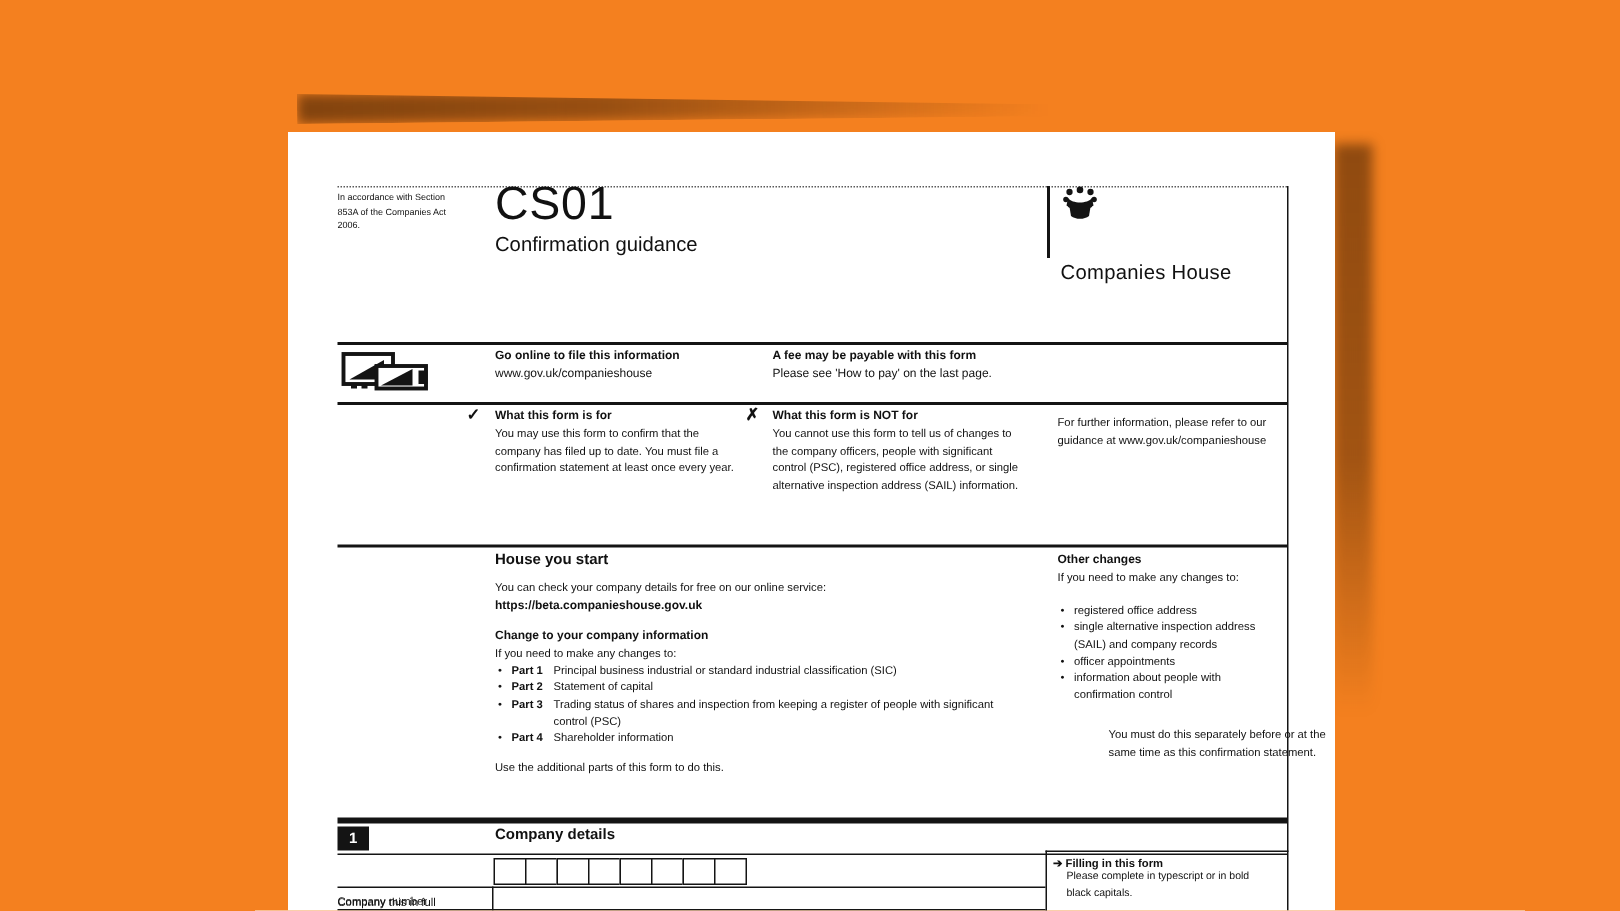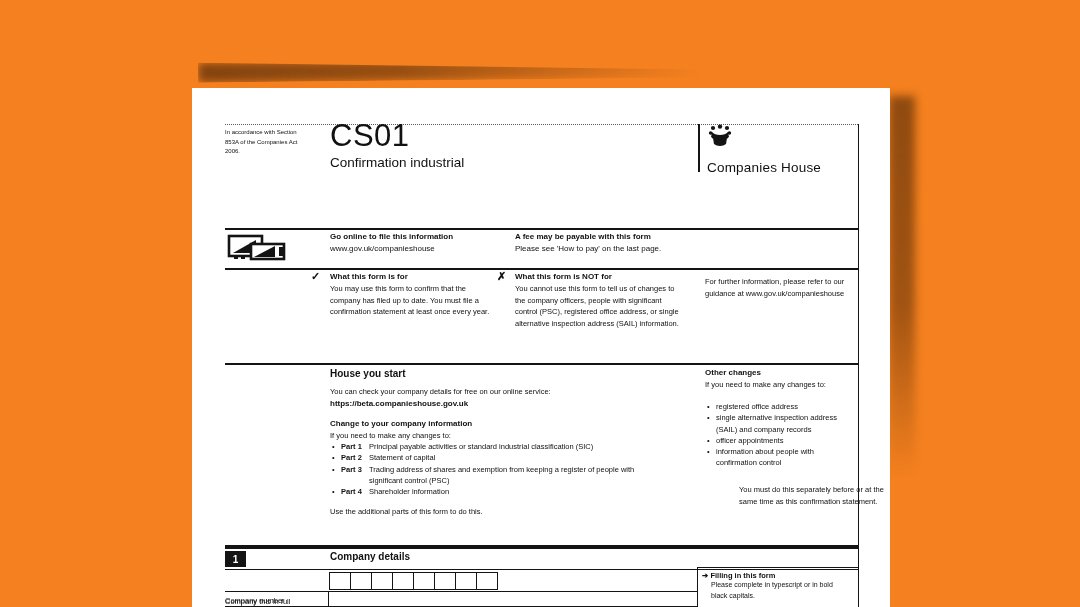--- a/index.html
+++ b/index.html
@@ -30,21 +30,21 @@
   .rule-thin{position:absolute;border-top:1px solid #141414;height:0;}
   .dotted{position:absolute;border-top:1.5px dotted #5a5a5a;height:0;}
   .vline{position:absolute;border-left:1px solid #141414;width:0;}
   .tiny{font-size:6px;line-height:1.6;}
   .b{font-weight:bold;}
   .body-txt{font-size:7.5px;line-height:1.55;}
   .h8{font-size:8px;font-weight:bold;}
   .cs01{font-size:31px;font-weight:500;letter-spacing:.5px;}
   .subtitle{font-size:13.5px;}
   .logo{border-left:2.5px solid #141414;padding-left:7px;}
-  .logo-text{font-size:13.5px;margin-top:8px;letter-spacing:.2px;}
+  .logo-text{font-size:13.5px;margin-top:21px;letter-spacing:.2px;}
   ul.plain{list-style:none;margin:0;padding:0;}
   .bullet-row{display:flex;align-items:flex-start;font-size:7.5px;line-height:1.5;}
   .bullet-row .dot{width:9px;flex:none;}
   .bullet-row .plabel{flex:none;width:28px;font-weight:bold;}
   .bullet-row .ptext{flex:1;}
   .cellrow{display:flex;}
   .cell{width:20px;height:16px;border:1px solid #141414;margin-left:-1px;background:#fff;}
   .cell:first-child{margin-left:0;}
   .secbox{background:#141414;color:#fff;font-size:10px;font-weight:bold;
           width:21px;height:16px;display:flex;align-items:center;justify-content:center;}
@@ -60,21 +60,21 @@
 <div class="shadow-right"></div>
 
 <div class="page">
 
   <div class="dotted" style="top:36px;left:33px;right:32px;"></div>
 
   <div class="vline" style="left:666px;top:36px;bottom:0;"></div>
 
   <div class="abs tiny" style="left:33px;top:40px;width:82px;">In accordance with Section 853A of the Companies Act 2006.</div>
   <div class="abs cs01" style="left:138px;top:30px;">CS01</div>
-  <div class="abs subtitle" style="left:138px;top:67px;">Confirmation industrial</div>
+  <div class="abs subtitle" style="left:138px;top:67px;">Confirmation guidance</div>
 
   <div class="abs logo" style="left:506px;top:36px;height:48px;">
     <span>
       <svg width="26" height="24" viewBox="0 0 26 24">
         <g fill="#141414">
           <circle cx="6" cy="4" r="2.1"></circle>
             <circle cx="13" cy="2.6" r="2.2"></circle>
             <circle cx="20" cy="4" r="2.1"></circle>
           <circle cx="3.6" cy="9" r="1.8"></circle>
             <circle cx="22.4" cy="9" r="1.8"></circle>
@@ -127,31 +127,31 @@
   <div class="abs b" style="left:138px;top:280px;font-size:10px;">House you start</div>
   <div class="abs body-txt" style="left:138px;top:298px;width:380px;">You can check your company details for free on our online service:</div>
   <div class="abs b" style="left:138px;top:311px;font-size:8px;">https://beta.companieshouse.gov.uk</div>
   <div class="abs h8" style="left:138px;top:331px;">Change to your company information</div>
   <div class="abs body-txt" style="left:138px;top:342px;">If you need to make any changes to:</div>
 
   <ul class="plain abs" style="left:140px;top:353px;width:396px;">
     <li class="bullet-row">
       <span class="dot">•</span>
       <span class="plabel">Part 1</span>
-      <span class="ptext">Principal payable activities or standard industrial classification (SIC)</span>
+      <span class="ptext">Principal business industrial or standard industrial classification (SIC)</span>
     </li>
     <li class="bullet-row">
       <span class="dot">•</span>
       <span class="plabel">Part 2</span>
       <span class="ptext">Statement of capital</span>
     </li>
     <li class="bullet-row">
       <span class="dot">•</span>
       <span class="plabel">Part 3</span>
-      <span class="ptext" style="width:300px;flex:none;">Trading address of shares and exemption from keeping a register of people with significant control (PSC)</span>
+      <span class="ptext" style="width:300px;flex:none;">Trading status of shares and inspection from keeping a register of people with significant control (PSC)</span>
     </li>
     <li class="bullet-row">
       <span class="dot">•</span>
       <span class="plabel">Part 4</span>
       <span class="ptext">Shareholder information</span>
     </li>
   </ul>
   <div class="abs body-txt" style="left:138px;top:418px;">Use the additional parts of this form to do this.</div>
 
   <div class="abs h8" style="left:513px;top:280px;">Other changes</div>

